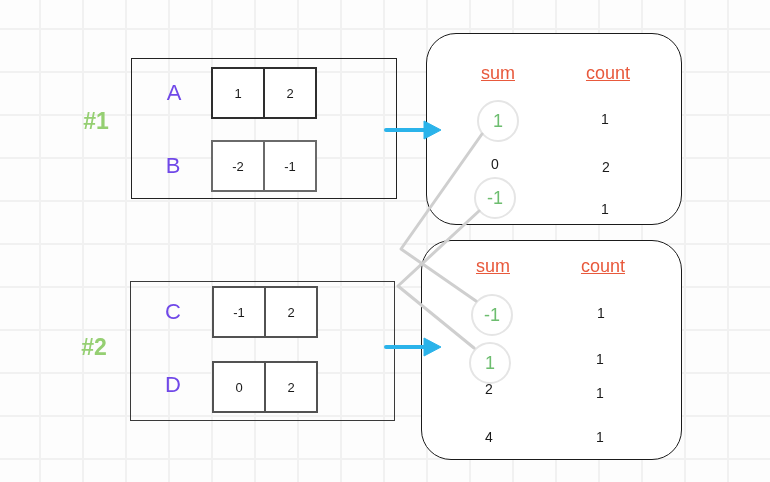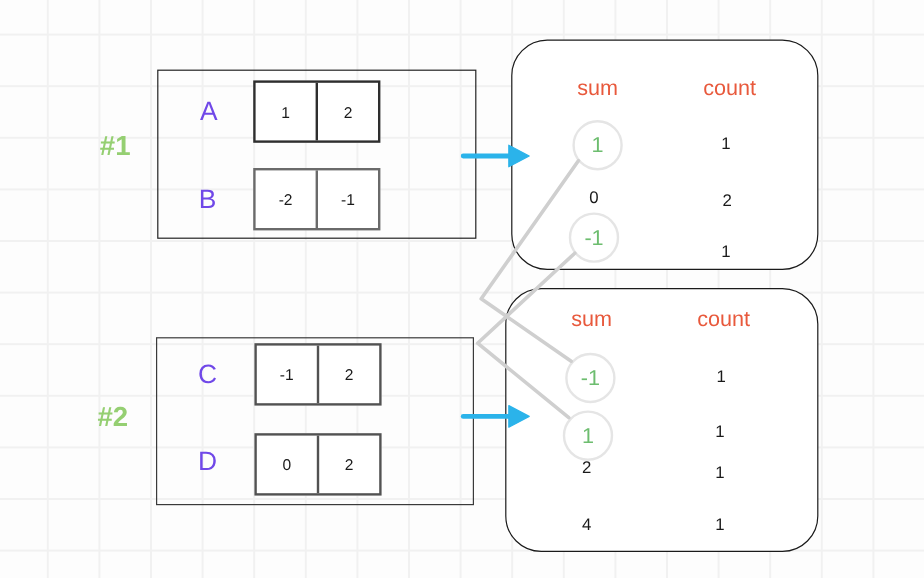--- a/index.html
+++ b/index.html
@@ -15,21 +15,21 @@
   }
   .abs{position:absolute;}
   .glabel{font-size:23px;font-weight:bold;color:#95cf72;width:50px;text-align:center;line-height:24px;}
   .gbox{border:1.6px solid #222;background:transparent;}
   .aletter{font-size:22px;color:#7048e8;width:30px;text-align:center;line-height:24px;}
   .cells{display:flex;box-sizing:border-box;border:2px solid var(--bc,#444);background:#fff;}
   .cell{width:50px;height:48px;display:flex;align-items:center;justify-content:center;
         font-size:13px;color:#1a1a1a;border-right:2px solid var(--bc,#444);}
   .cell.last{border-right:none;}
   .rbox{border:1.6px solid #1b1b1b;border-radius:30px;background:#fff;box-sizing:border-box;}
-  .rhead{font-size:18px;color:#e8593c;width:70px;text-align:center;line-height:20px;}
+  .rhead{font-size:18px;color:#e8593c;width:70px;text-align:center;line-height:20px;text-decoration:underline;}
   .sumcircle{width:42px;height:42px;border:2.5px solid #e5e5e5;border-radius:50%;box-sizing:border-box;
              display:flex;align-items:center;justify-content:center;
              font-size:18px;color:#6dbd6f;background:#fff;}
   .plainval{font-size:14px;color:#1a1a1a;width:40px;text-align:center;line-height:18px;}
   .overlay{position:absolute;left:0;top:0;pointer-events:none;}
   .conn{fill:none;stroke:#cfcfcf;stroke-width:3;stroke-linejoin:round;stroke-linecap:round;}
   .arrowline{stroke:#2bb3ea;stroke-width:4;stroke-linecap:round;}
   .arrowhead{fill:#2bb3ea;stroke:#2bb3ea;stroke-linejoin:round;}
 </style>
 </head>

